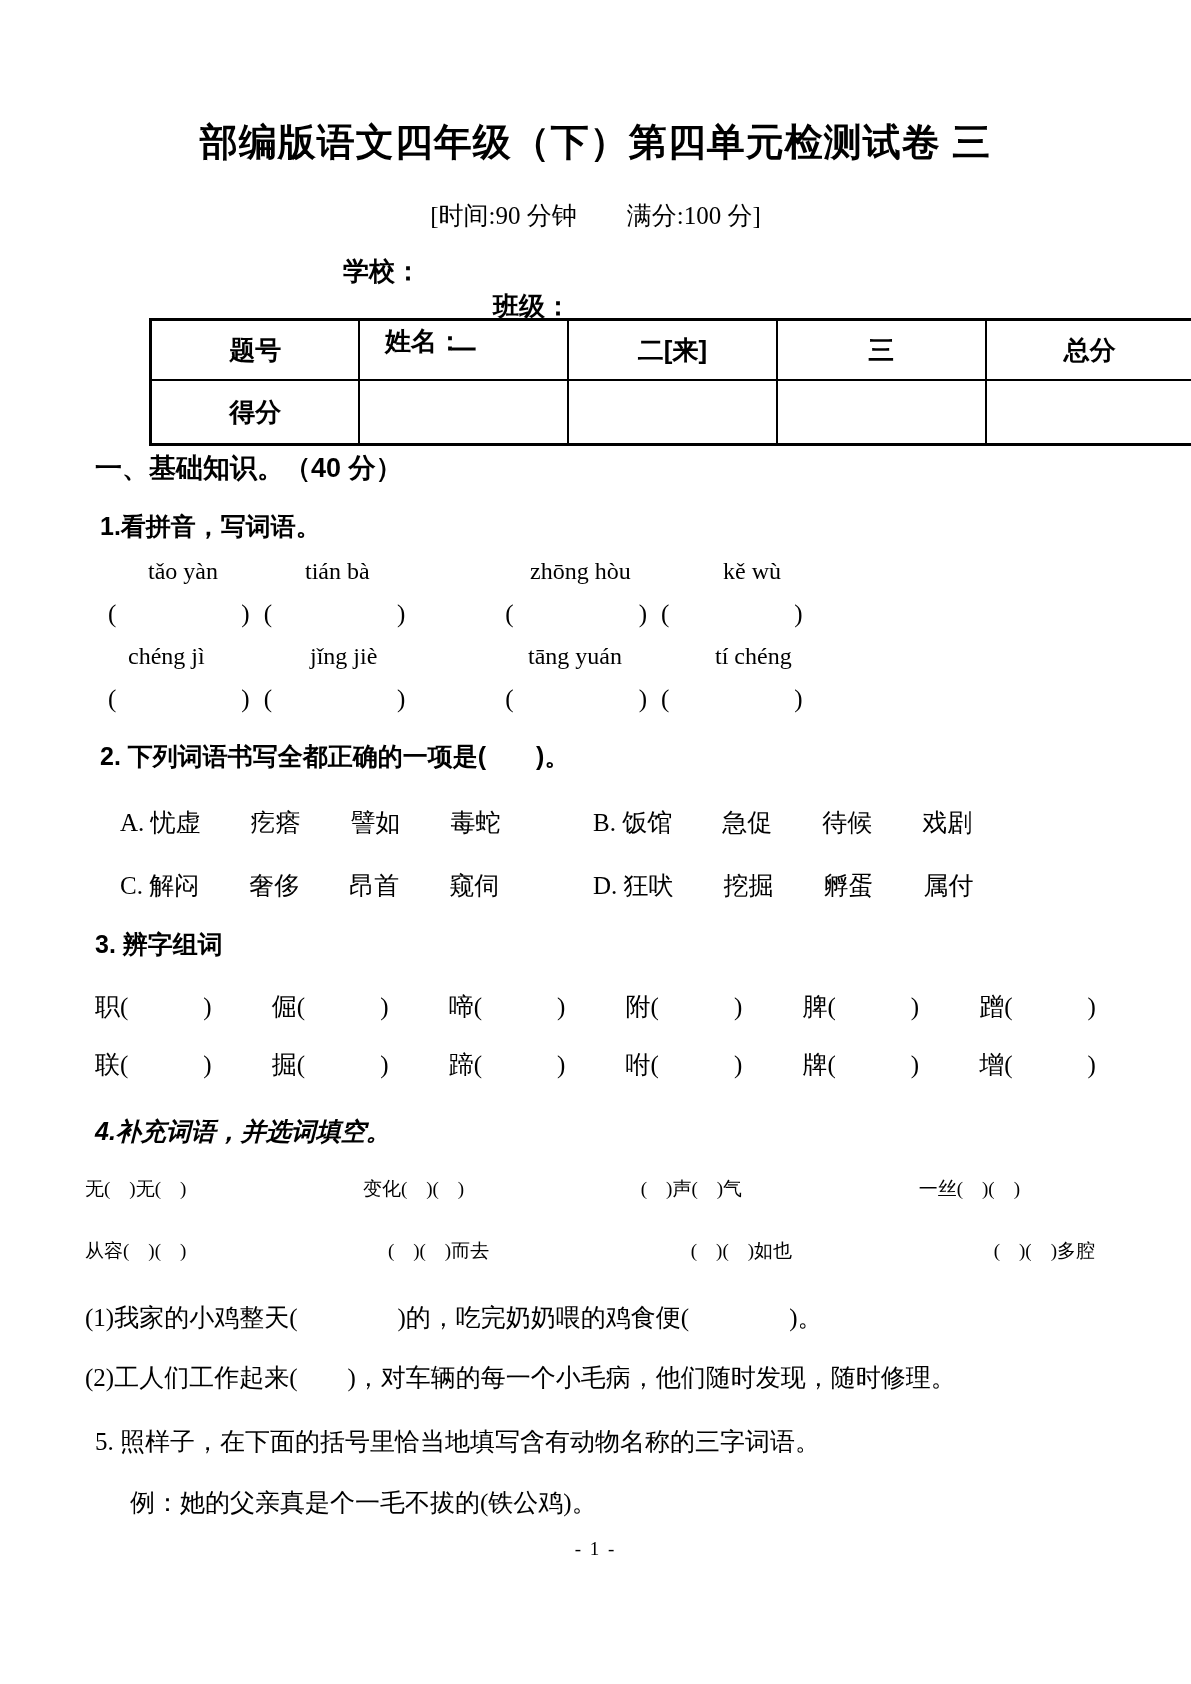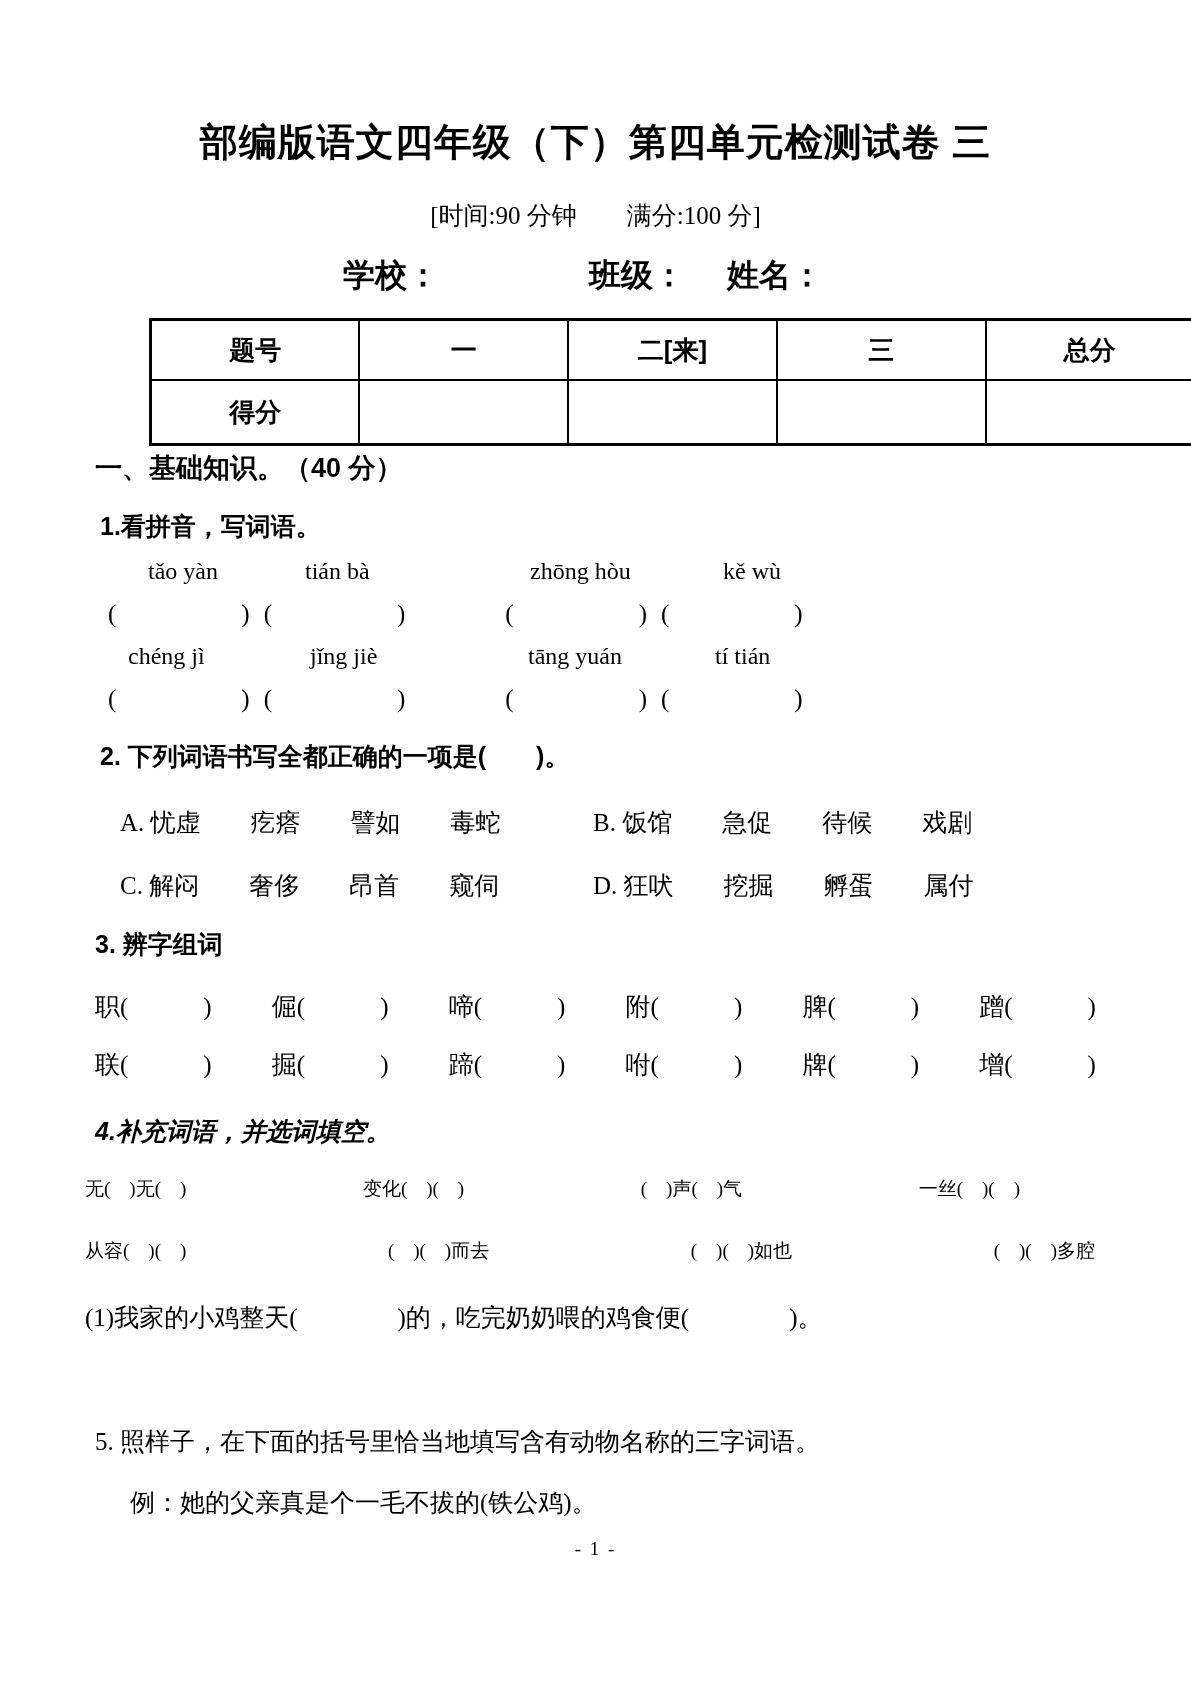--- a/index.html
+++ b/index.html
@@ -10,21 +10,21 @@
     font-family:"Liberation Serif","DejaVu Serif",serif;
     overflow:hidden;
   }
   .sansb{font-family:"Liberation Sans","DejaVu Sans",sans-serif;font-weight:700;}
 
   .title{position:absolute;top:120px;left:0;width:100%;margin:0;text-align:center;
          font-size:38px;line-height:1.2;letter-spacing:1px;
          font-family:"Liberation Sans","DejaVu Sans",sans-serif;font-weight:700;}
   .subtitle{position:absolute;top:199px;left:0;width:100%;text-align:center;font-size:25px;}
 
-  .inforow{position:absolute;top:254px;left:343px;display:flex;font-size:32px;}
+  .inforow{position:absolute;top:254px;left:343px;display:flex;font-size:26px;flex-direction:column;}
   .inforow .clazz{margin-left:150px;}
   .inforow .name{margin-left:42px;}
 
   .score-table{position:absolute;top:318px;left:149px;width:1047px;
                border-collapse:collapse;border:3px solid #000;
                text-align:center;font-size:26px;table-layout:fixed;}
   .score-table td{border:2px solid #000;height:58px;padding:0;}
   .score-table tr.r2 td{height:62px;}
 
   .sec{position:absolute;top:450px;left:95px;font-size:27px;}
@@ -113,21 +113,21 @@
 
   <div class="py py1">
     <span class="w157">tǎo yàn</span><span class="w225">tián bà</span><span class="w193">zhōng hòu</span><span>kě wù</span>
   </div>
 
   <div class="bk-row bkr1">
     <span class="bk">(　　　　　)</span><span class="bk">(　　　　　)</span><span class="bk">(　　　　　)</span><span class="bk">(　　　　　)</span>
   </div>
 
   <div class="py py2">
-    <span class="w182">chéng  jì</span><span class="w218">jǐng  jiè</span><span class="w187">tāng  yuán</span><span>tí  tián</span>
+    <span class="w182">chéng  jì</span><span class="w218">jǐng  jiè</span><span class="w187">tāng  yuán</span><span>tí  chéng</span>
   </div>
 
   <div class="bk-row bkr2">
     <span class="bk">(　　　　　)</span><span class="bk">(　　　　　)</span><span class="bk">(　　　　　)</span><span class="bk">(　　　　　)</span>
   </div>
 
   <div class="qlabel q2l sansb">2. 下列词语书写全都正确的一项是(　　)。</div>
 
   <div class="optrow optAB">
     <span class="opt1">A. 忧虚　　疙瘩　　譬如　　毒蛇</span><span>B. 饭馆　　急促　　待候　　戏剧</span>
@@ -165,19 +165,20 @@
     <span>一丝(　)(　)</span>
   </div>
   <div class="q4row q4r2">
     <span>从容(　)(　)</span>
     <span>(　)(　)而去</span>
     <span>(　)(　)如也</span>
     <span>(　)(　)多腔</span>
   </div>
 
   <div class="sent s1">(1)我家的小鸡整天(　　　　)的，吃完奶奶喂的鸡食便(　　　　)。</div>
+  <div class="sent s2">(2)工人们工作起来(　　)，对车辆的每一个小毛病，他们随时发现，随时修理。</div>
 
   <div class="q5l">5.  照样子，在下面的括号里恰当地填写含有动物名称的三字词语。</div>
   <div class="example">例：她的父亲真是个一毛不拔的(铁公鸡)。</div>
 
   <div class="footer">- 1 -</div>
 
 </div>
 
 </body></html>

